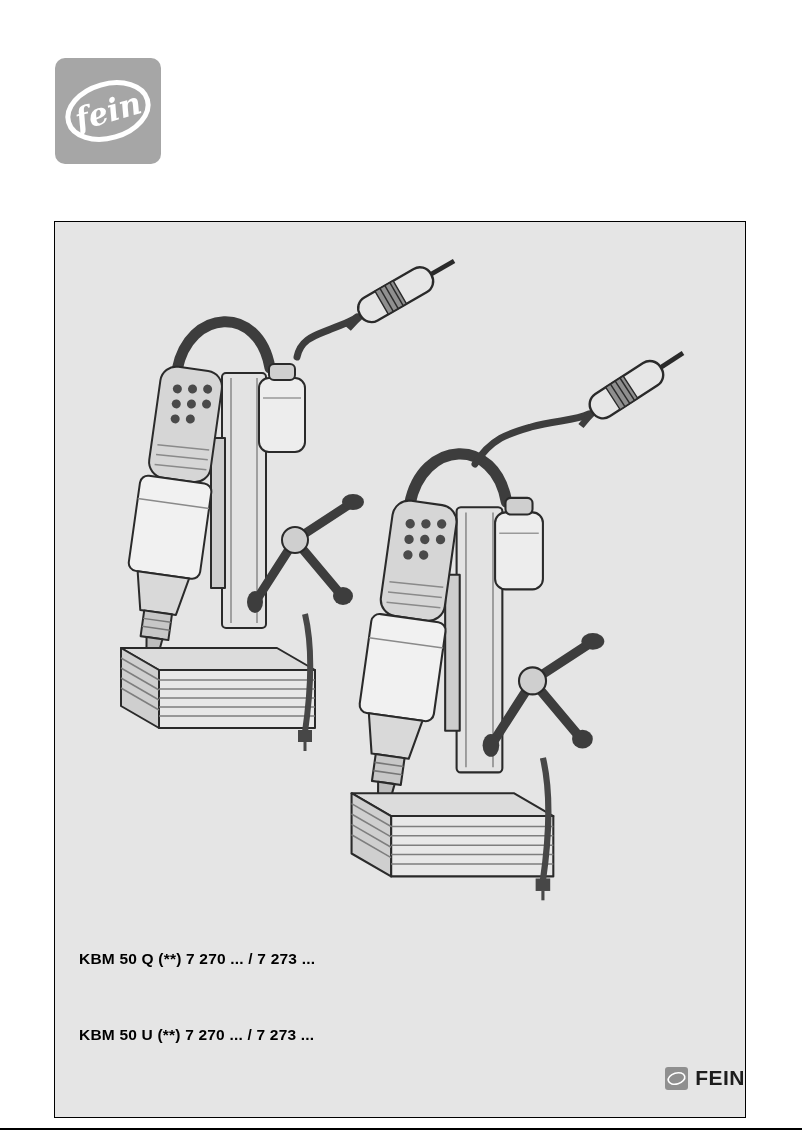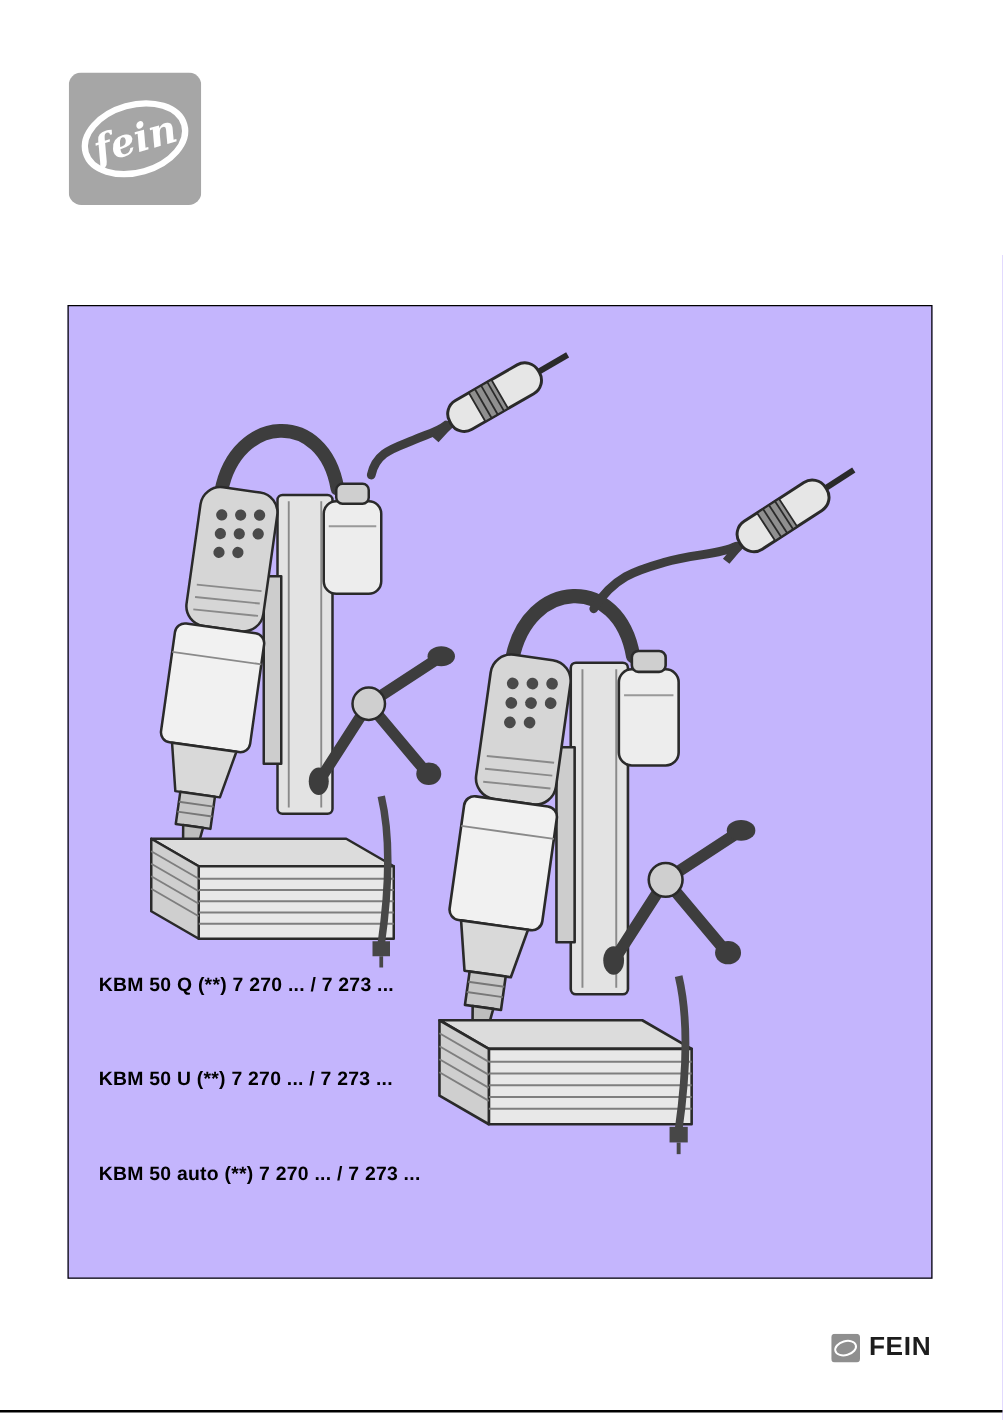--- a/index.html
+++ b/index.html
@@ -13,25 +13,25 @@
   .page { position:absolute; inset:0; }
 
   
   .logo-top {
     position:absolute; left:55px; top:58px;
     width:106px; height:106px;
   }
 
   
   .figure-box {
-    position:absolute; left:54px; top:244px;
-    width:692px; height:779px;
+    position:absolute; left:54px; top:221px;
+    width:692px; height:897px;
     border:1.5px solid #000;
     box-sizing:border-box;
-    background:#c4b5fd;
+    background:#e5e5e5;
   }
   .figure-box svg.illustration { position:absolute; left:0; top:0; }
 
   .model-list {
     position:absolute; left:24px; bottom:20px;
     font-weight:bold;
     font-size:15.5px;
     line-height:1.62;
     color:#000;
     letter-spacing:0.2px;
@@ -159,21 +159,20 @@
       <use href="#plug" transform="translate(302,95) rotate(-30) scale(0.95)"></use>
 
       <use href="#drill" transform="translate(282,228) scale(1.04)"></use>
       <path d="M 420,242 C 436,216 455,211 476,205 C 500,198 520,199 534,192" fill="none" stroke="#3d3d3d" stroke-width="7" stroke-linecap="round"></path>
       <use href="#plug" transform="translate(534,192) rotate(-33) scale(0.95)"></use>
     </svg>
 
     <div class="model-list">
       <div>KBM 50 Q (**) 7 270 ... / 7 273 ...</div>
       <div>KBM 50 U (**) 7 270 ... / 7 273 ...</div>
-      <div>KBM 50 auto (**) 7 270 ... / 7 273 ...</div>
     </div>
   </div>
 
   <div class="footer-brand">
     <svg class="icon" viewBox="0 0 23 23">
       <rect x="0" y="0" width="23" height="23" rx="3" fill="#8f8f8f"></rect>
       <ellipse cx="11.5" cy="11.5" rx="8.5" ry="5.5" fill="none" stroke="#ffffff" stroke-width="1.6" transform="rotate(-16 11.5 11.5)"></ellipse>
     </svg>
     <span class="footer-wordmark">FEIN</span>
   </div>

